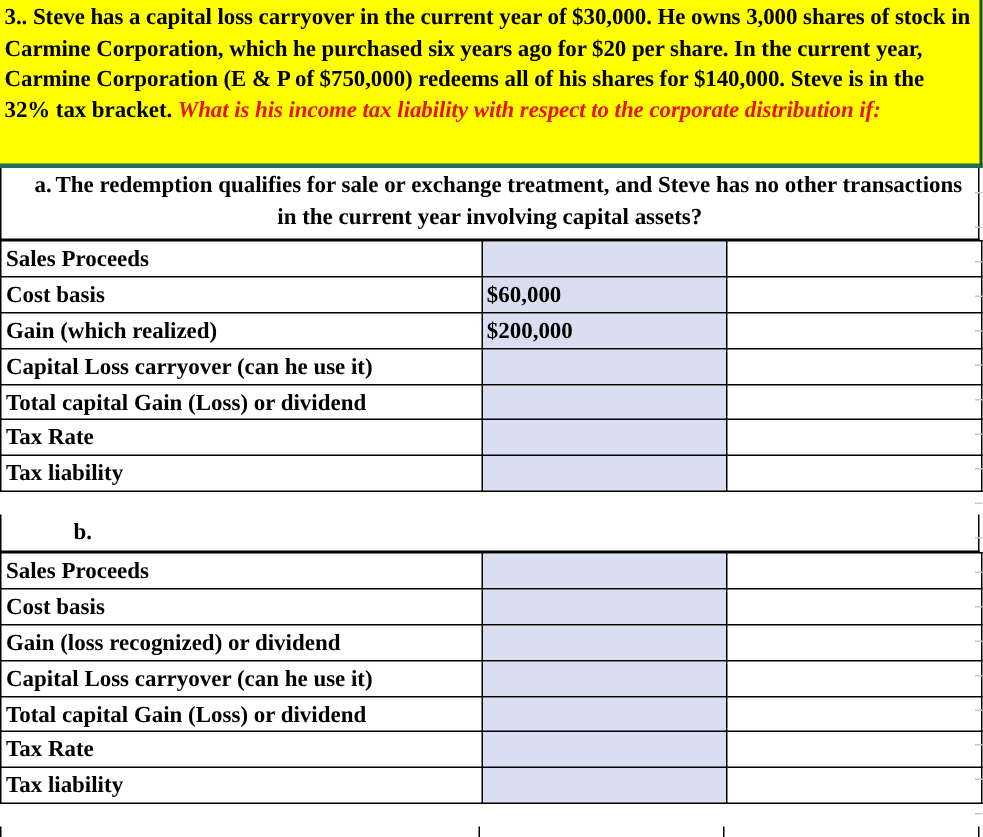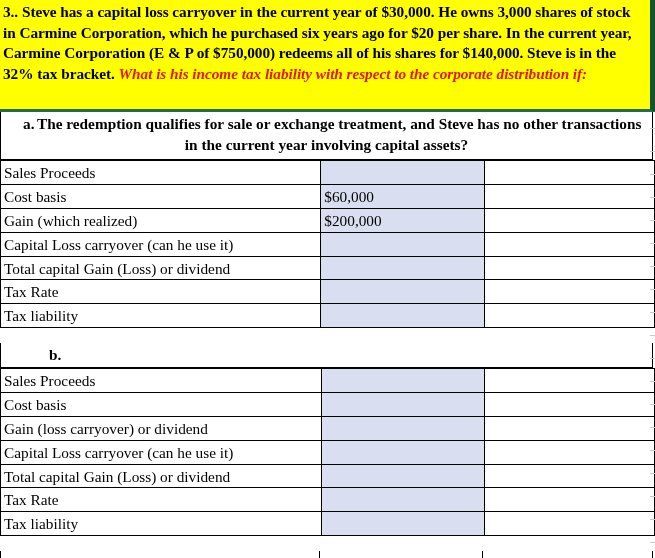--- a/index.html
+++ b/index.html
@@ -24,21 +24,21 @@
 
   
   .question-block {
     position: absolute;
     left: 0;
     top: 0;
     width: 655px;
     height: 112px;
     background: #ffff00;
     box-sizing: border-box;
-    border-right: 5px solid #14532d;
+    border-right: 2px solid #14532d;
     border-bottom: 3px solid #1f6e54;
     padding: 2px 6px 0 3px;
     font-size: 15.3px;
     font-weight: bold;
     line-height: 20.6px;
     letter-spacing: -0.05px;
   }
   .question-block .q-text {
     display: inline;
   }
@@ -93,21 +93,21 @@
     background: #ffffff;
   }
   .grid-a { top: 160px; }
   .grid-b { top: 368px; }
 
   .grid td {
     border: 1.4px solid #000000;
     height: 22.9px;
     padding: 0 0 0 3px;
     font-size: 15.3px;
-    font-weight: normal;
+    font-weight: bold;
     line-height: 21px;
     vertical-align: middle;
     overflow: hidden;
     white-space: nowrap;
   }
   .col-label { width: 318px; }
   .col-value {
     width: 162px;
     background: #d9dff0;
     text-align: left;
@@ -227,21 +227,21 @@
         <td class="col-label">Sales Proceeds</td>
         <td class="col-value"></td>
         <td class="col-blank"></td>
       </tr>
       <tr>
         <td class="col-label">Cost basis</td>
         <td class="col-value"></td>
         <td class="col-blank"></td>
       </tr>
       <tr>
-        <td class="col-label">Gain (loss carryover) or dividend</td>
+        <td class="col-label">Gain (loss recognized) or dividend</td>
         <td class="col-value"></td>
         <td class="col-blank"></td>
       </tr>
       <tr>
         <td class="col-label">Capital Loss carryover (can he use it)</td>
         <td class="col-value"></td>
         <td class="col-blank"></td>
       </tr>
       <tr>
         <td class="col-label">Total capital Gain (Loss) or dividend</td>

